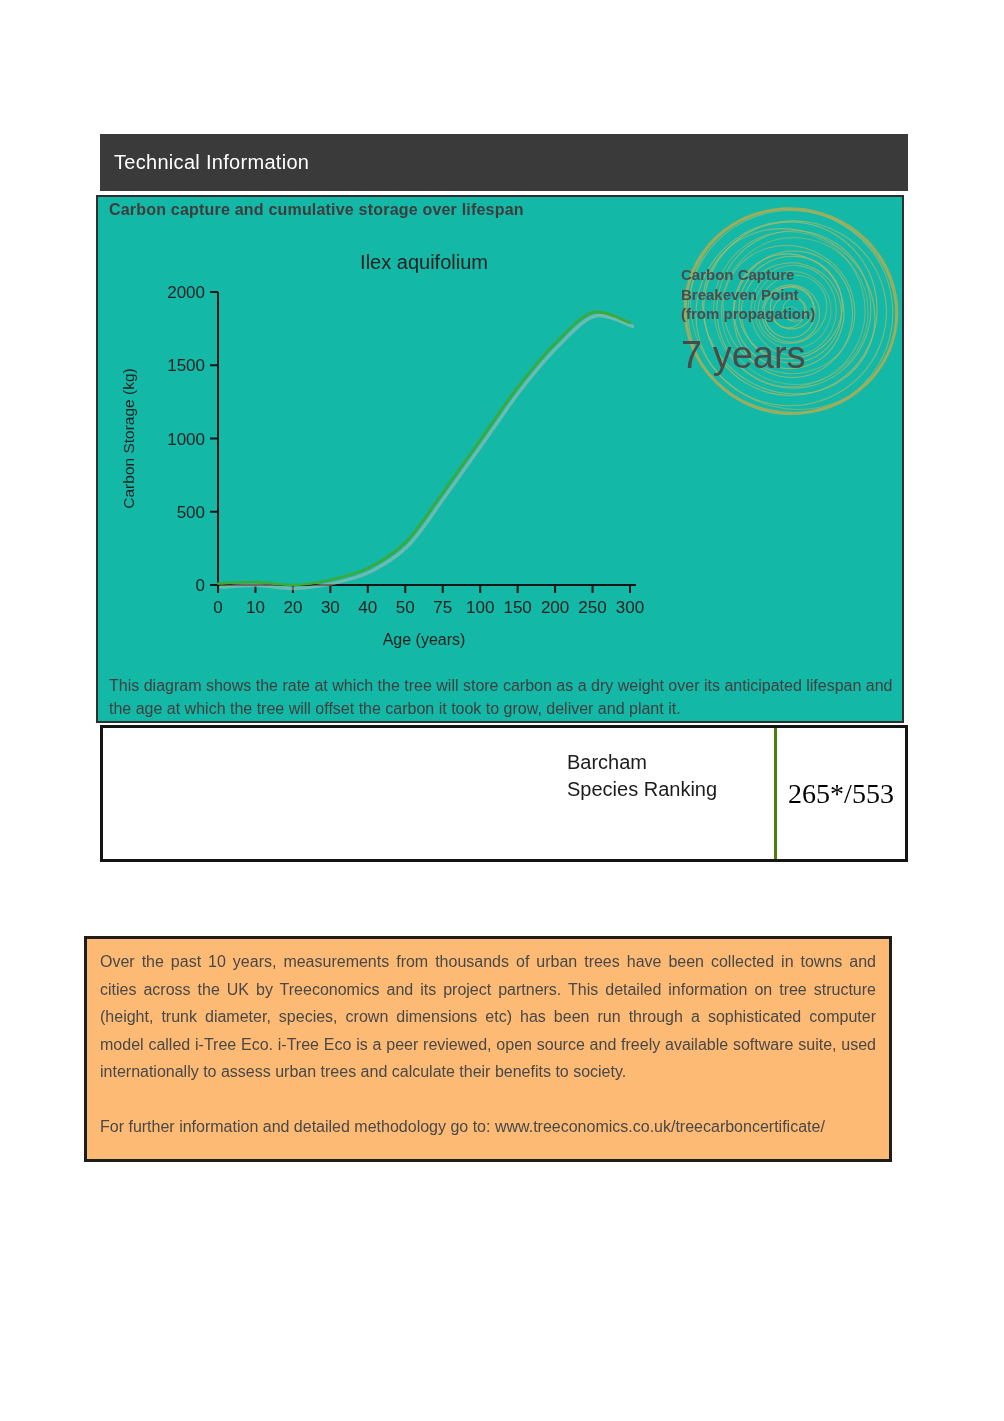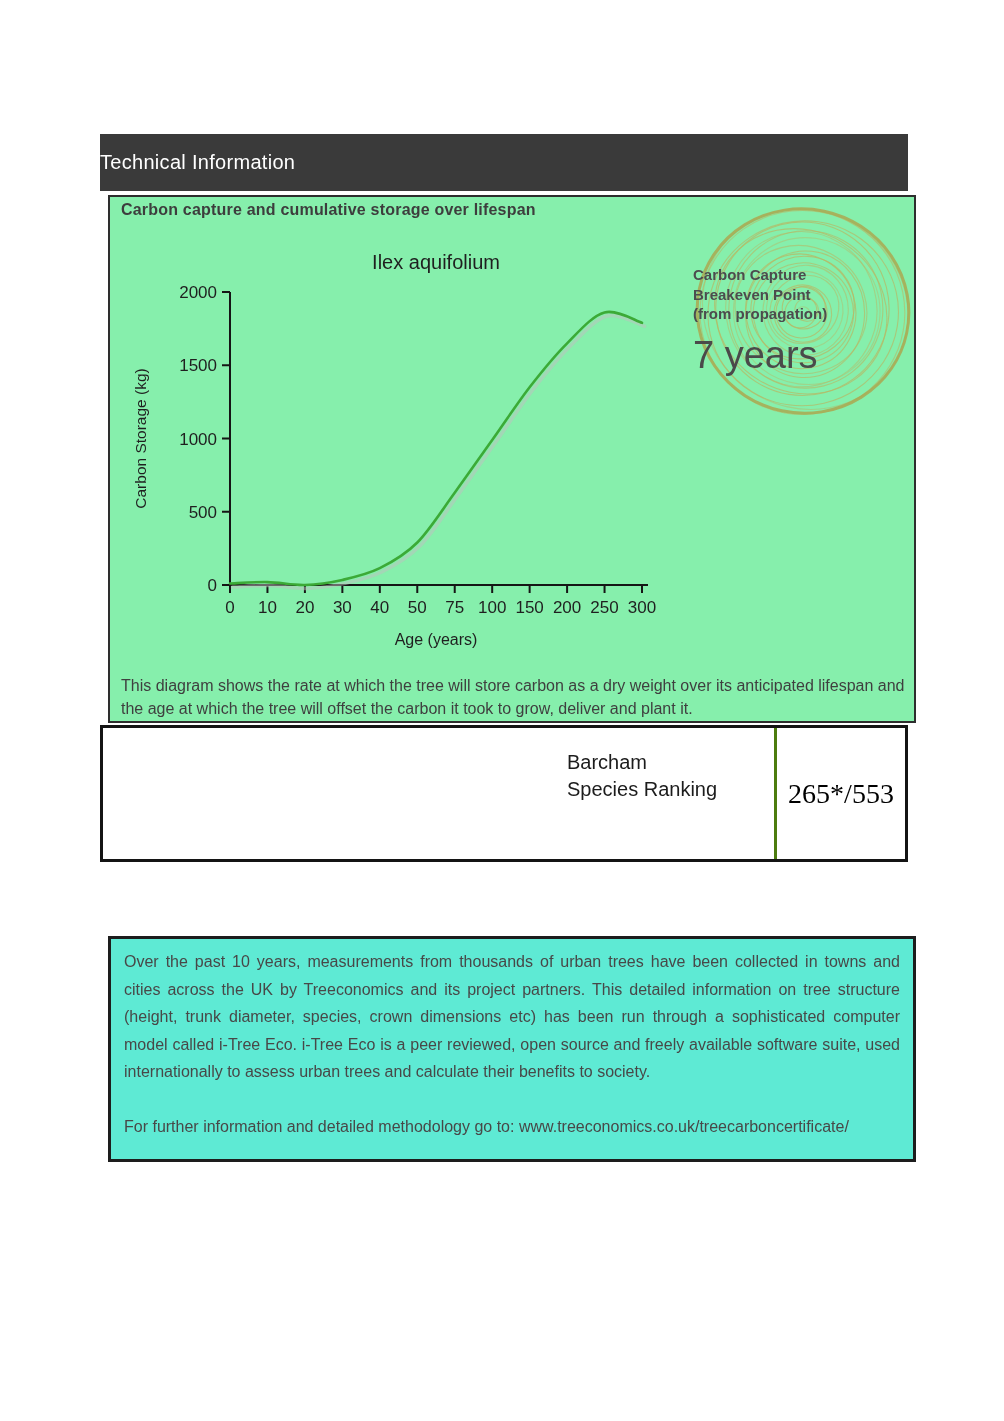--- a/index.html
+++ b/index.html
@@ -3,28 +3,28 @@
 <meta charset="utf-8">
 <style>
   * { margin:0; padding:0; box-sizing:border-box; }
   html,body { background:#ffffff; }
   .page {
     position:relative; width:1004px; height:1421px; background:#ffffff;
     font-family:"Liberation Sans","DejaVu Sans",sans-serif; overflow:hidden;
   }
   .section-bar {
     position:absolute; left:100px; width:808px; background:#3a3a3a; color:#ffffff;
-    font-size:20px; letter-spacing:0.3px;
+    font-size:20px; padding-left:14px; letter-spacing:0.3px;
   }
   #bar-tech    { top:134px; height:57px; line-height:57px; }
   #bar-further { top:865px; height:67px; line-height:67px; }
 
   .panel-tech {
-    position:absolute; left:108px; top:195px; width:808px; height:528px;
-    border:2px solid #2e2e2e; background:#86efac; overflow:hidden;
+    position:absolute; left:96px; top:195px; width:808px; height:528px;
+    border:2px solid #2e2e2e; background:#14b8a6; overflow:hidden;
   }
   .panel-heading {
     position:absolute; left:11px; top:4px; font-size:16px; font-weight:bold;
     color:#3d3d3d; letter-spacing:0.2px;
   }
   #chart-svg { position:absolute; left:0; top:14px; }
   #chart-svg text { font-family:"Liberation Sans","DejaVu Sans",sans-serif; fill:#1f1f1f; }
 
   .badge { position:absolute; left:583px; top:4px; width:220px; height:220px; }
   .badge svg { position:absolute; left:0; top:0; }
@@ -45,22 +45,22 @@
   .ranking-left { flex:1; position:relative; }
   .ranking-title { position:absolute; left:464px; top:21px; font-size:20px;
     line-height:27px; color:#1c1c1c; }
   .ranking-note { position:absolute; right:5px; bottom:7px; font-size:14.5px; color:#4a4a4a; }
   .ranking-right {
     width:131px; border-left:3px solid #4d7c0f; display:flex;
     align-items:center; justify-content:center; font-size:28px; color:#000000;font-family:Liberation Serif, serif;
   }
 
   .para-box {
-    position:absolute; left:108px; top:936px; width:808px; height:226px;
-    border:3px solid #1d1d1d; background:#5eead4; padding:9px 13px;
+    position:absolute; left:84px; top:936px; width:808px; height:226px;
+    border:3px solid #1d1d1d; background:#fdba74; padding:9px 13px;
     font-size:16px; line-height:27.5px; color:#484848;
   }
   .para-main { text-align:justify; }
   .para-link { margin-top:27px; white-space:nowrap; }
 </style>
 </head>
 <body>
 
 <div class="page">
 

